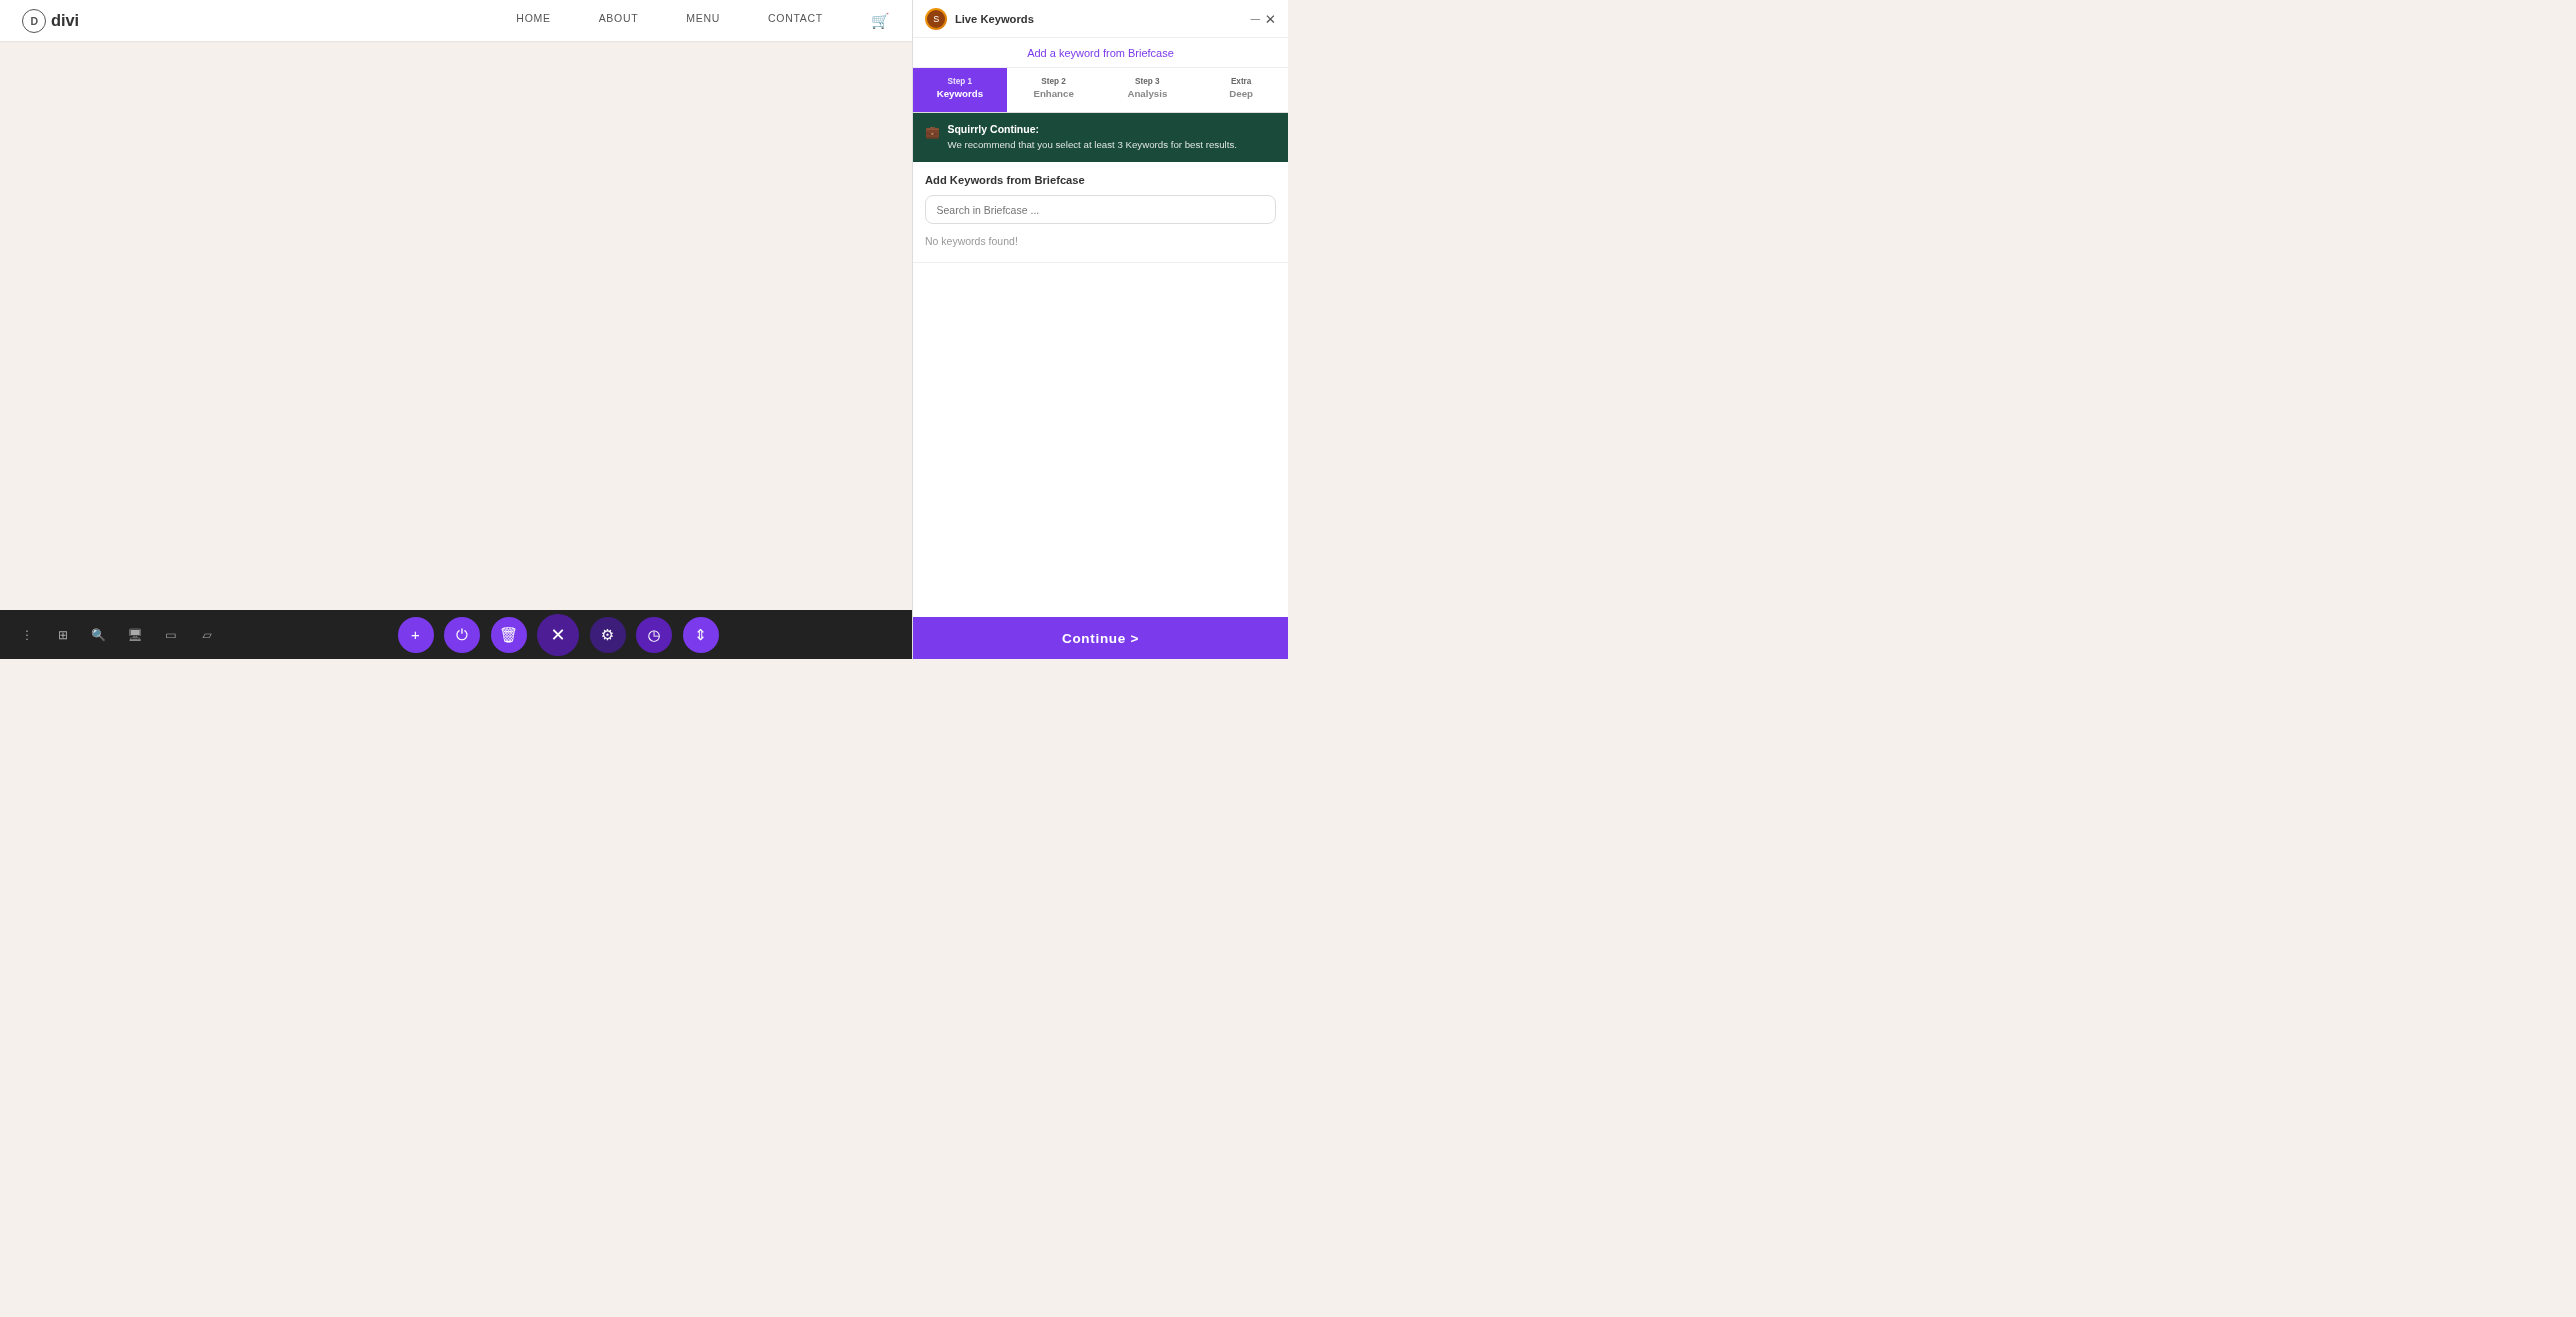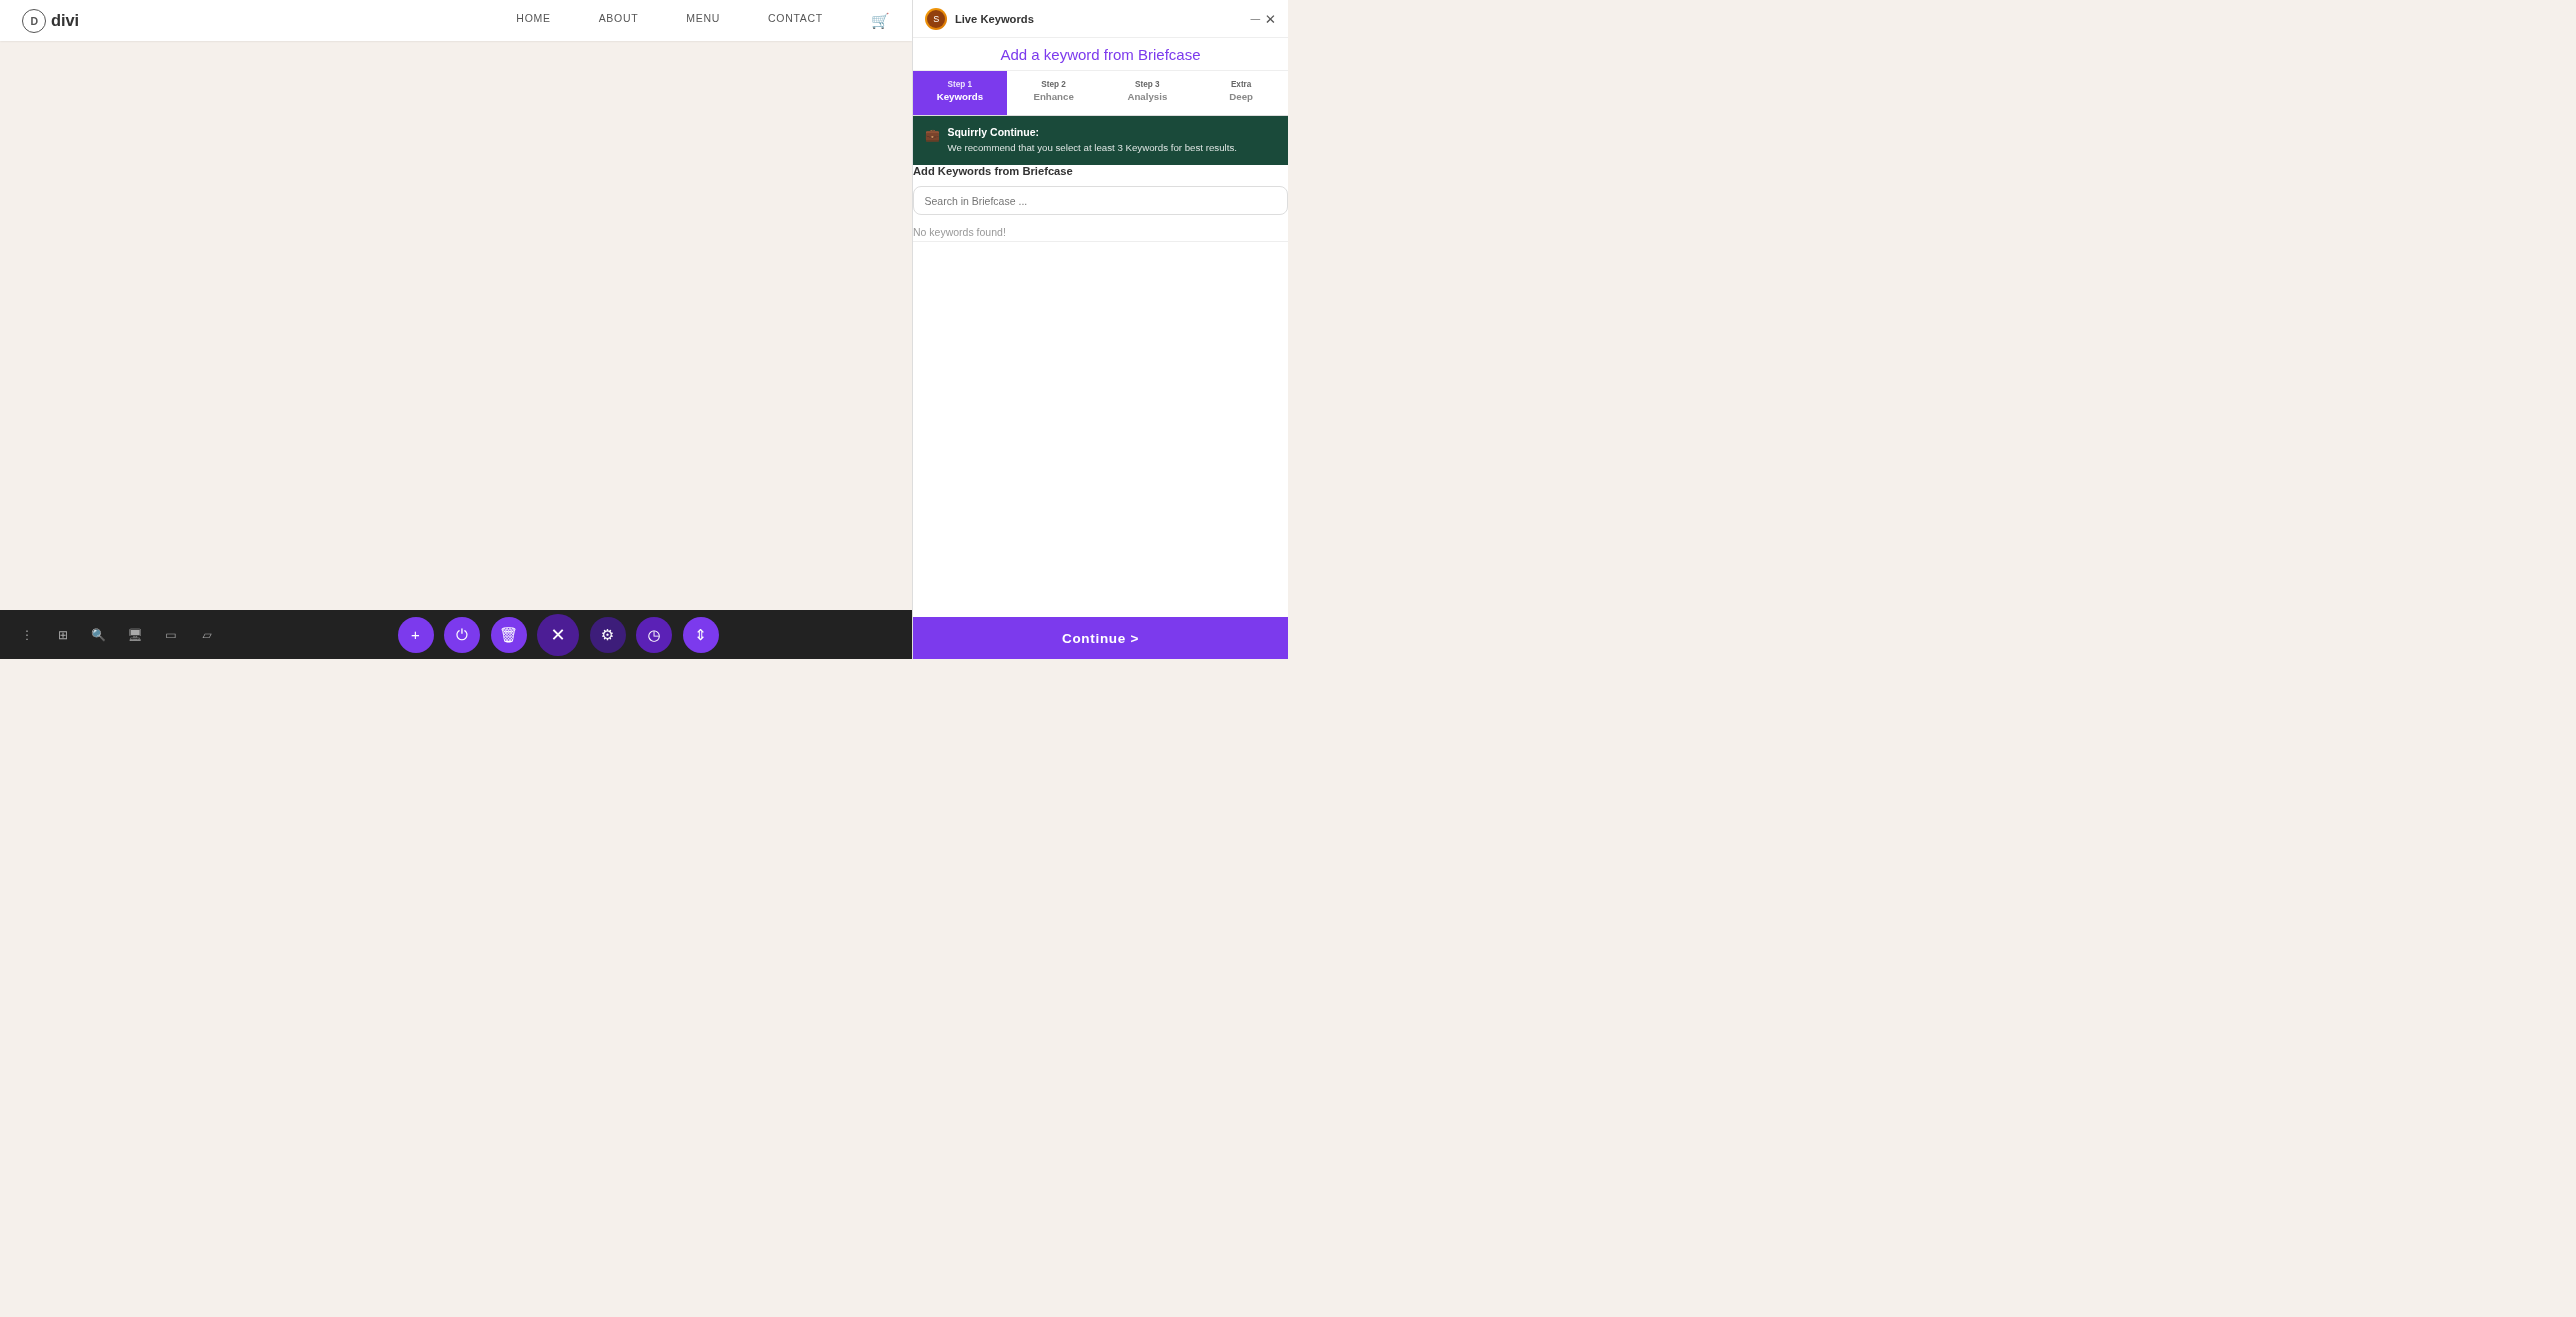--- a/index.html
+++ b/index.html
@@ -240,21 +240,21 @@
       color: #555;
     }
 
     .panel-add-keyword {
       padding: 7.5px 12px;
       border-bottom: 0.7px solid #eee;
       text-align: center;
     }
     .add-keyword-link {
       color: #7c3aed;
-      font-size: 15px;
+      font-size: 11px;
       text-decoration: none;
       cursor: pointer;
       text-align: center;
     }
 
     
     .steps-tabs {
       display: flex;
       border-bottom: 0.7px solid #ddd;
     }
@@ -297,20 +297,21 @@
       margin-bottom: 3px;
     }
     .briefcase-notice-text {
       font-size: 9.7px;
       line-height: 1.4;
       color: rgba(255,255,255,0.85);
     }
 
     
     .add-keywords-section {
+      padding: 12px;
       border-bottom: 0.7px solid #eee;
     }
     .add-keywords-title {
       font-size: 11.2px;
       font-weight: 700;
       color: #333;
       margin-bottom: 9px;
     }
     .search-input-wrap {
       border: 0.7px solid #ddd;

